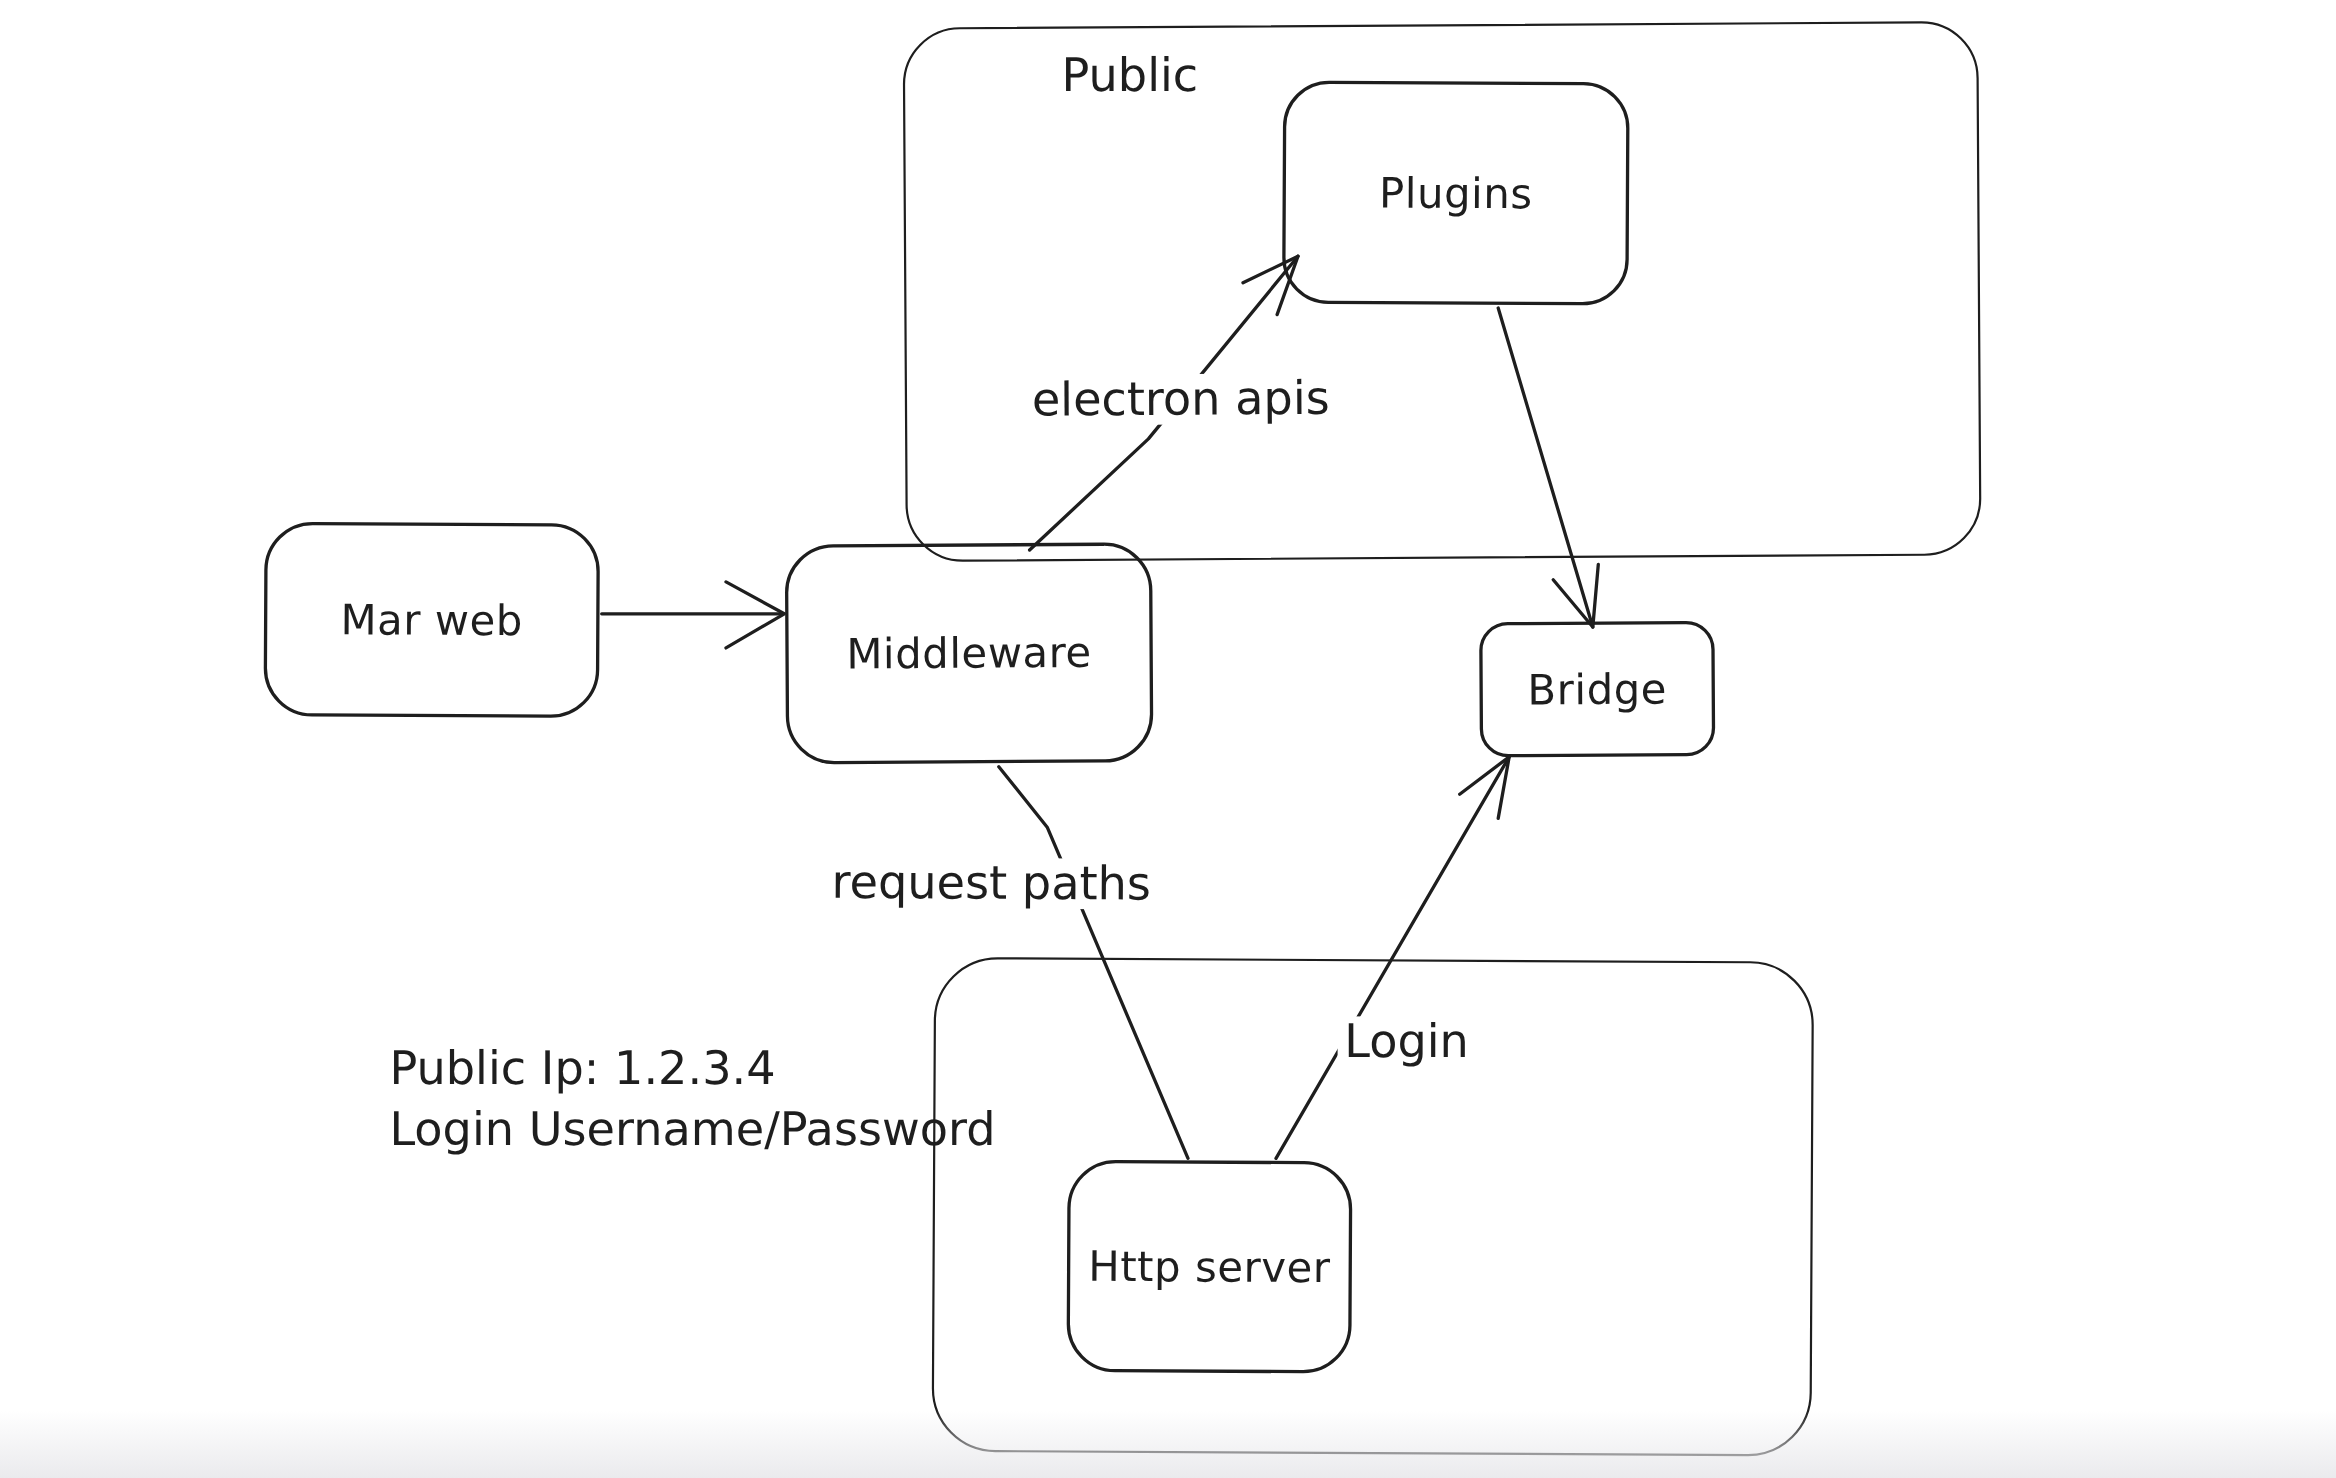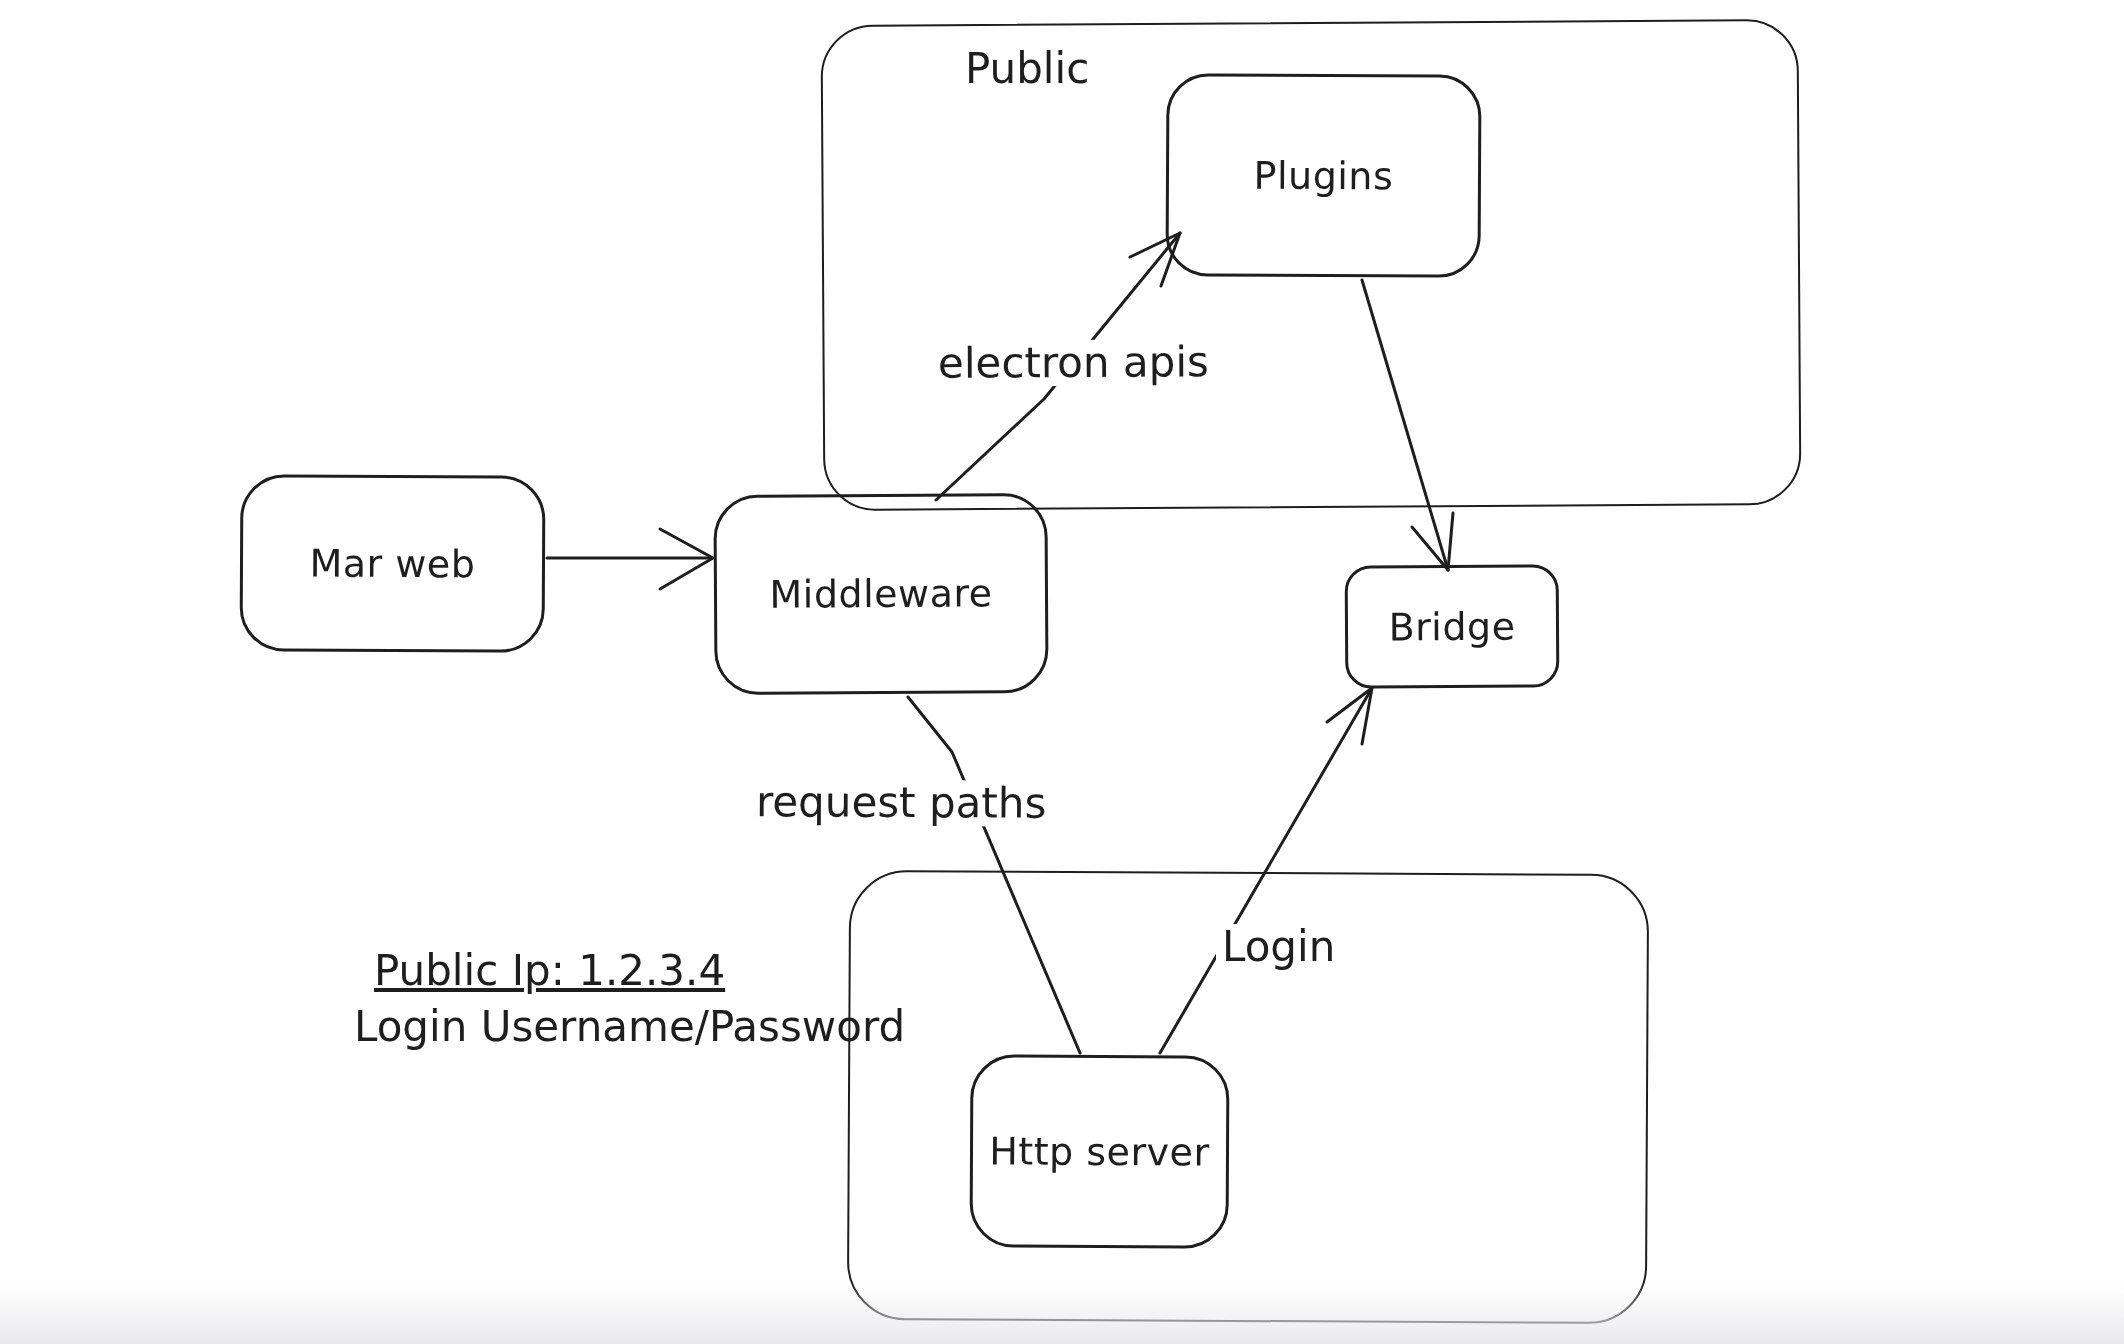--- a/index.html
+++ b/index.html
@@ -57,21 +57,21 @@
   #jan-web-node      { left: 240px; top: 475px; width: 305px; height: 177px; border-radius: 44px; }
   #middleware-node   { left: 714px; top: 494px; width: 334px; height: 200px; border-radius: 44px; }
   #bridge-node       { left: 1166px; top: 74px; width: 315px; height: 203px; border-radius: 42px; }
   #plugins-node      { left: 1345px; top: 565px; width: 214px; height: 123px; border-radius: 26px; }
   #http-server-node  { left: 970px; top: 1055px; width: 259px; height: 193px; border-radius: 44px; }
 
   #desktop-label       { left: 965px;  top: 46px; }
   #cloud-label         { left: 1216px; top: 924px; }
   #electron-apis-label { left: 932px;  top: 340px; }
   #request-paths-label { left: 750px;  top: 780px; }
-  #public-ip-text      { left: 374px;  top: 948px; text-decoration: underline; }
+  #public-ip-text      { left: 354px;  top: 948px; }
   #login-text          { left: 354px;  top: 1004px; }
 
   .bottom-fade {
     position: absolute;
     left: 0; right: 0; bottom: 0;
     height: 62px;
     background: linear-gradient(to bottom, rgba(236,236,239,0) 0%, rgba(233,233,236,0.95) 100%);
     pointer-events: none;
   }
 </style>

